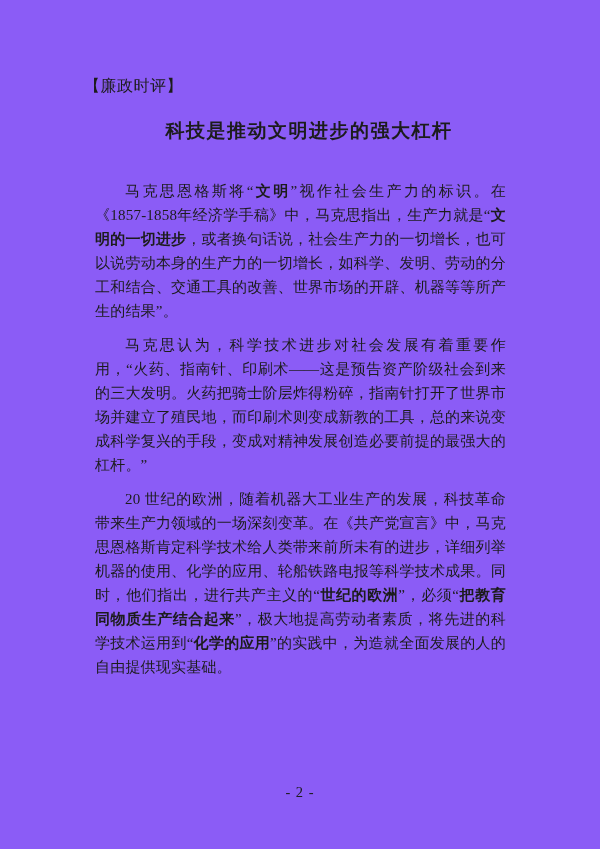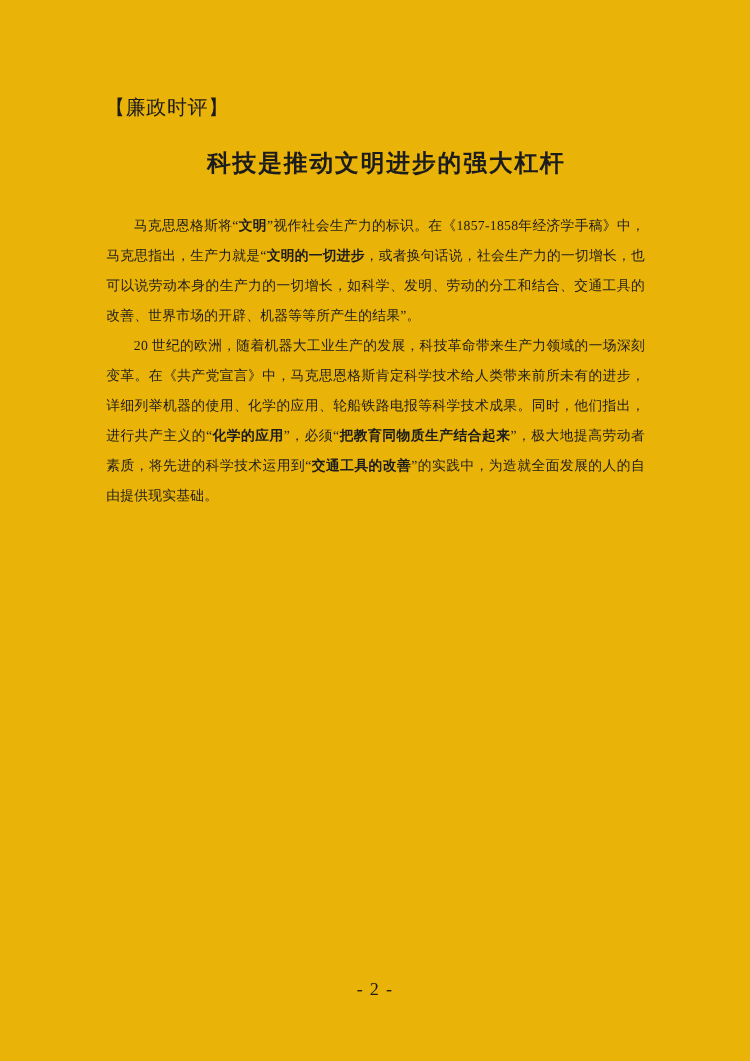--- a/index.html
+++ b/index.html
@@ -4,21 +4,21 @@
 <style>
   html, body {
     margin: 0;
     padding: 0;
     background: #ffffff;
   }
   .page {
     position: relative;
     width: 600px;
     height: 849px;
-    background: #eab308;
+    background: #8b5cf6;
     color: #1c1c1c;
     font-family: "Liberation Serif", "DejaVu Serif", serif;
     overflow: hidden;
   }
   .section-tag {
     position: absolute;
     left: 84px;
     top: 76px;
     font-size: 16px;
     letter-spacing: 0.5px;
@@ -36,22 +36,22 @@
     letter-spacing: 1.5px;
     padding-left: 18px;
   }
   .doc-content {
     position: absolute;
     left: 85px;
     top: 169px;
     width: 431px;
   }
   .doc-content p {
-    margin: 0;
-    font-size: 11px;
+    margin: 10px;
+    font-size: 15px;
     line-height: 24px;
     text-align: justify;
     text-align-last: left;
     text-justify: inter-character;
     text-indent: 2em;
     letter-spacing: 0.2px;
   }
   .doc-content p span.b {
     font-weight: 700;
   }
@@ -68,17 +68,18 @@
 </head>
 <body>
 
 <div class="page">
   <div class="section-tag">【廉政时评】</div>
 
   <h1 class="doc-title">科技是推动文明进步的强大杠杆</h1>
 
   <div class="doc-content">
       <p><span>马克思恩格斯将“</span><span class="b">文明</span><span>”视作社会生产力的标识。在《1857-1858年经济学手稿》中，马克思指出，生产力就是“</span><span class="b">文明的一切进步</span><span>，或者换句话说，社会生产力的一切增长，也可以说劳动本身的生产力的一切增长，如科学、发明、劳动的分工和结合、交通工具的改善、世界市场的开辟、机器等等所产生的结果”。</span></p>
-      <p><span>20 世纪的欧洲，随着机器大工业生产的发展，科技革命带来生产力领域的一场深刻变革。在《共产党宣言》中，马克思恩格斯肯定科学技术给人类带来前所未有的进步，详细列举机器的使用、化学的应用、轮船铁路电报等科学技术成果。同时，他们指出，进行共产主义的“</span><span class="b">化学的应用</span><span>”，必须“</span><span class="b">把教育同物质生产结合起来</span><span>”，极大地提高劳动者素质，将先进的科学技术运用到“</span><span class="b">交通工具的改善</span><span>”的实践中，为造就全面发展的人的自由提供现实基础。</span></p>
+      <p><span>马克思认为，科学技术进步对社会发展有着重要作用，“火药、指南针、印刷术——这是预告资产阶级社会到来的三大发明。火药把骑士阶层炸得粉碎，指南针打开了世界市场并建立了殖民地，而印刷术则变成新教的工具，总的来说变成科学复兴的手段，变成对精神发展创造必要前提的最强大的杠杆。”</span></p>
+      <p><span>20 世纪的欧洲，随着机器大工业生产的发展，科技革命带来生产力领域的一场深刻变革。在《共产党宣言》中，马克思恩格斯肯定科学技术给人类带来前所未有的进步，详细列举机器的使用、化学的应用、轮船铁路电报等科学技术成果。同时，他们指出，进行共产主义的“</span><span class="b">世纪的欧洲</span><span>”，必须“</span><span class="b">把教育同物质生产结合起来</span><span>”，极大地提高劳动者素质，将先进的科学技术运用到“</span><span class="b">化学的应用</span><span>”的实践中，为造就全面发展的人的自由提供现实基础。</span></p>
     </div>
 
   <div class="page-number">- 2 -</div>
 </div>
 
 </body></html>

